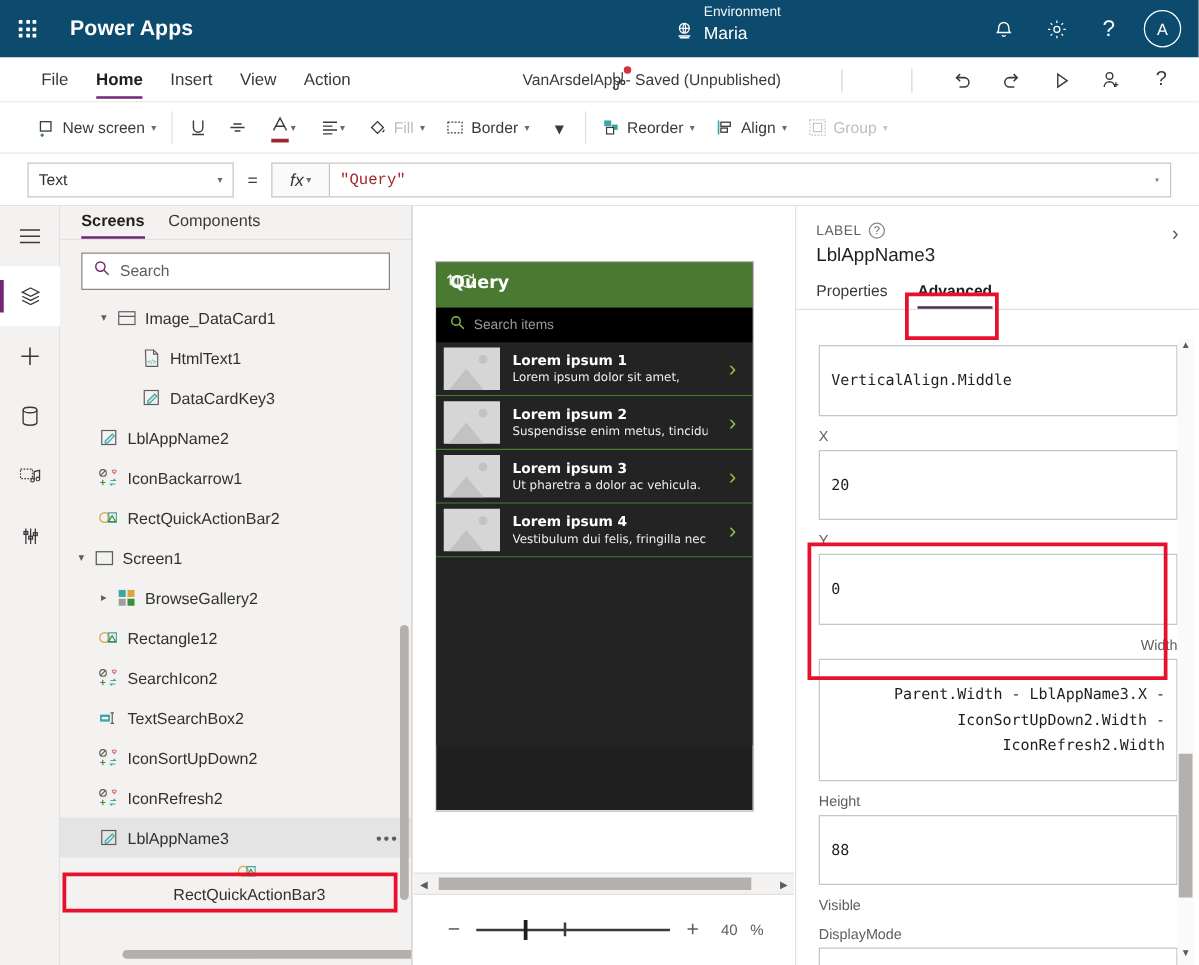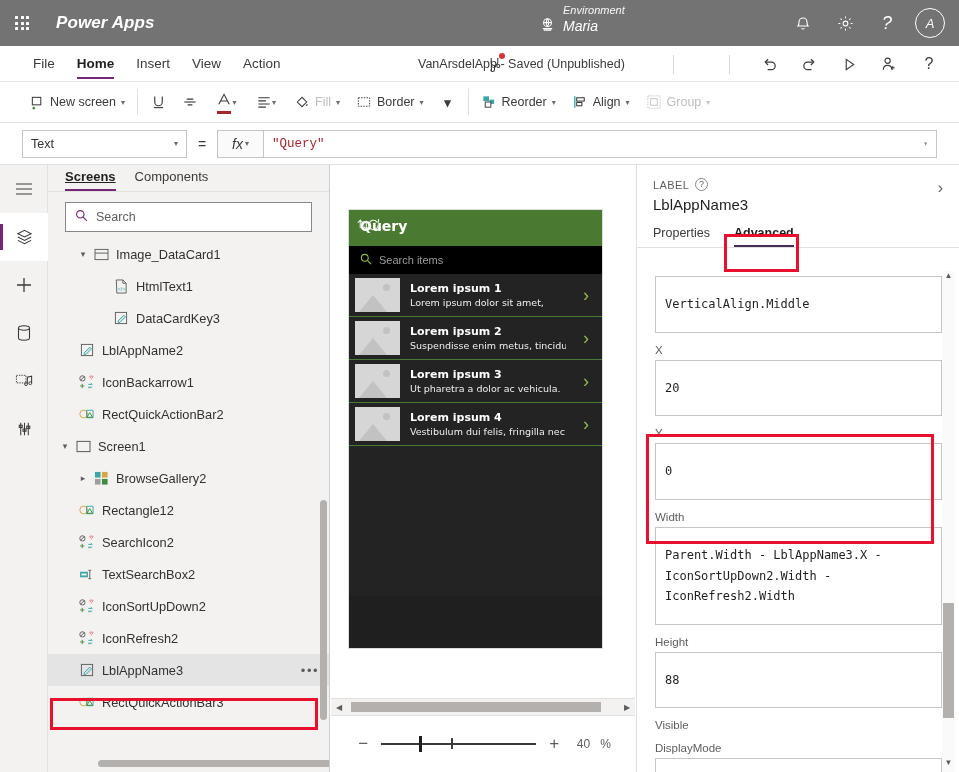--- a/index.html
+++ b/index.html
@@ -7,21 +7,21 @@
     width: 959px; height: 772px;
     font-family: "Liberation Sans", sans-serif;
     background: #ffffff;
     overflow: hidden;
   }
   .app { position: relative; width: 959px; height: 772px; }
 
   
   .topbar {
     position: absolute; top:0; left:0; width:959px; height:46px;
-    background:#737373; display:flex; align-items:center;font-style:italic;
+    background:#0c4a6e; display:flex; align-items:center;
   }
   .waffle { width:44px; display:flex; align-items:center; justify-content:center; cursor:pointer; }
   .waffle-grid { display:grid; grid-template-columns:repeat(3,3px); grid-template-rows:repeat(3,3px); gap:2.5px; }
   .waffle-grid i { display:block; width:3px; height:3px; background:#fff; border-radius:0.5px; }
   .brand { color:#fff; font-size:17px; font-weight:bold; letter-spacing:.1px; margin-left:12px; }
   .env { position:absolute; left:540px; top:4px; display:flex; align-items:flex-start; gap:8px; }
   .env-icon { color:#fff; font-size:15px; line-height:1; margin-top:13px; }
   .env-txt { color:#fff; line-height:1.25; }
   .env-label { font-size:11px; opacity:.95; }
   .env-value { font-size:14px; }
@@ -101,21 +101,21 @@
     position:absolute; top:165px; left:48px; width:282px; height:607px;
     background:#f3f2f1; border-right:1px solid #d0cece; overflow:hidden;
   }
   .tree-head { height:44px; display:flex; align-items:center; justify-content:space-between;
                padding:0 16px 0 17px; }
   .tree-title { font-size:17px; color:#201f1e; }
   .tree-close { font-size:17px; color:#3b3a39; cursor:pointer; }
   .tree-tabs { display:flex; gap:0; padding:0 17px; border-bottom:1px solid #e1e1e1; }
   .tree-tab { font-size:13px; color:#3b3a39; padding:4px 9px 7px 0; margin-right:10px;
               cursor:pointer; position:relative; }
-  .tree-tab.active { font-weight:bold; color:#201f1e;text-decoration:underline; }
+  .tree-tab.active { font-weight:bold; color:#201f1e; }
   .tree-tab.active::after { content:""; position:absolute; bottom:0; left:0; right:9px; height:2px; background:#742774; }
   .searchbox { margin:10px 17px 0 17px; height:30px; border:1px solid #8a8886; background:#fff;
                display:flex; align-items:center; gap:8px; padding:0 9px; }
   .searchbox .ph { font-size:12.5px; color:#605e5c; }
   .tree-list { margin-top:6px; position:relative; }
   .tnode { height:32px; display:flex; align-items:center; font-size:12.8px; color:#323130;
            cursor:pointer; padding-right:10px; position:relative; }
   .tnode .chev { width:14px; font-size:9px; color:#605e5c; text-align:center; flex:0 0 14px; }
   .tnode .ticon { width:22px; flex:0 0 22px; display:flex; align-items:center; justify-content:center; }
   .tnode .tlabel { margin-left:4px; }
@@ -618,21 +618,21 @@
         <span class="ticon">
           <svg width="14" height="14" viewBox="0 0 15 15" fill="none" stroke="#5c5c5c" stroke-width="1">
             <rect x="1.5" y="1.5" width="12" height="12"></rect>
               <path d="M4.5 10.5l6-6 1.8 1.8-6 6h-1.8z" fill="#cfe6e6" stroke="#3aa6a6"></path>
           </svg>
         </span>
         <span class="tlabel">LblAppName3</span>
         <span class="tdots">•••</span>
       </div>
 
-      <div class="tnode" style="padding-left:28px;">
+      <div class="tnode" style="padding-left:28px;flex-direction:column;">
         <span class="ticon">
           <svg width="16" height="14" viewBox="0 0 17 15" fill="none" stroke-width="1">
             <circle cx="5" cy="7.5" r="4.2" stroke="#d9a441"></circle>
               <path d="M8 3.5h7v8H8z" stroke="#3aa6a6"></path>
               <path d="M8.4 11l3-5 3 5z" stroke="#3b8d3b"></path>
           </svg>
         </span>
         <span class="tlabel">RectQuickActionBar3</span>
       </div>
     </div>
@@ -756,21 +756,21 @@
         <div class="pinput">VerticalAlign.Middle</div>
       </div>
       <div class="pfield">
         <div class="plabel">X</div>
         <div class="pinput">20</div>
       </div>
       <div class="pfield">
         <div class="plabel">Y</div>
         <div class="pinput">0</div>
       </div>
-      <div class="pfield" style="margin-top:4px;">
+      <div class="pfield" style="margin-top:4px;text-align:right;">
         <div class="plabel">Width</div>
         <div class="pinput tall">Parent.Width - LblAppName3.X - IconSortUpDown2.Width - IconRefresh2.Width</div>
       </div>
       <div class="pfield" style="margin-top:4px;">
         <div class="plabel">Height</div>
         <div class="pinput">88</div>
       </div>
       <div class="pfield">
         <div class="plabel">Visible</div>
       </div>

